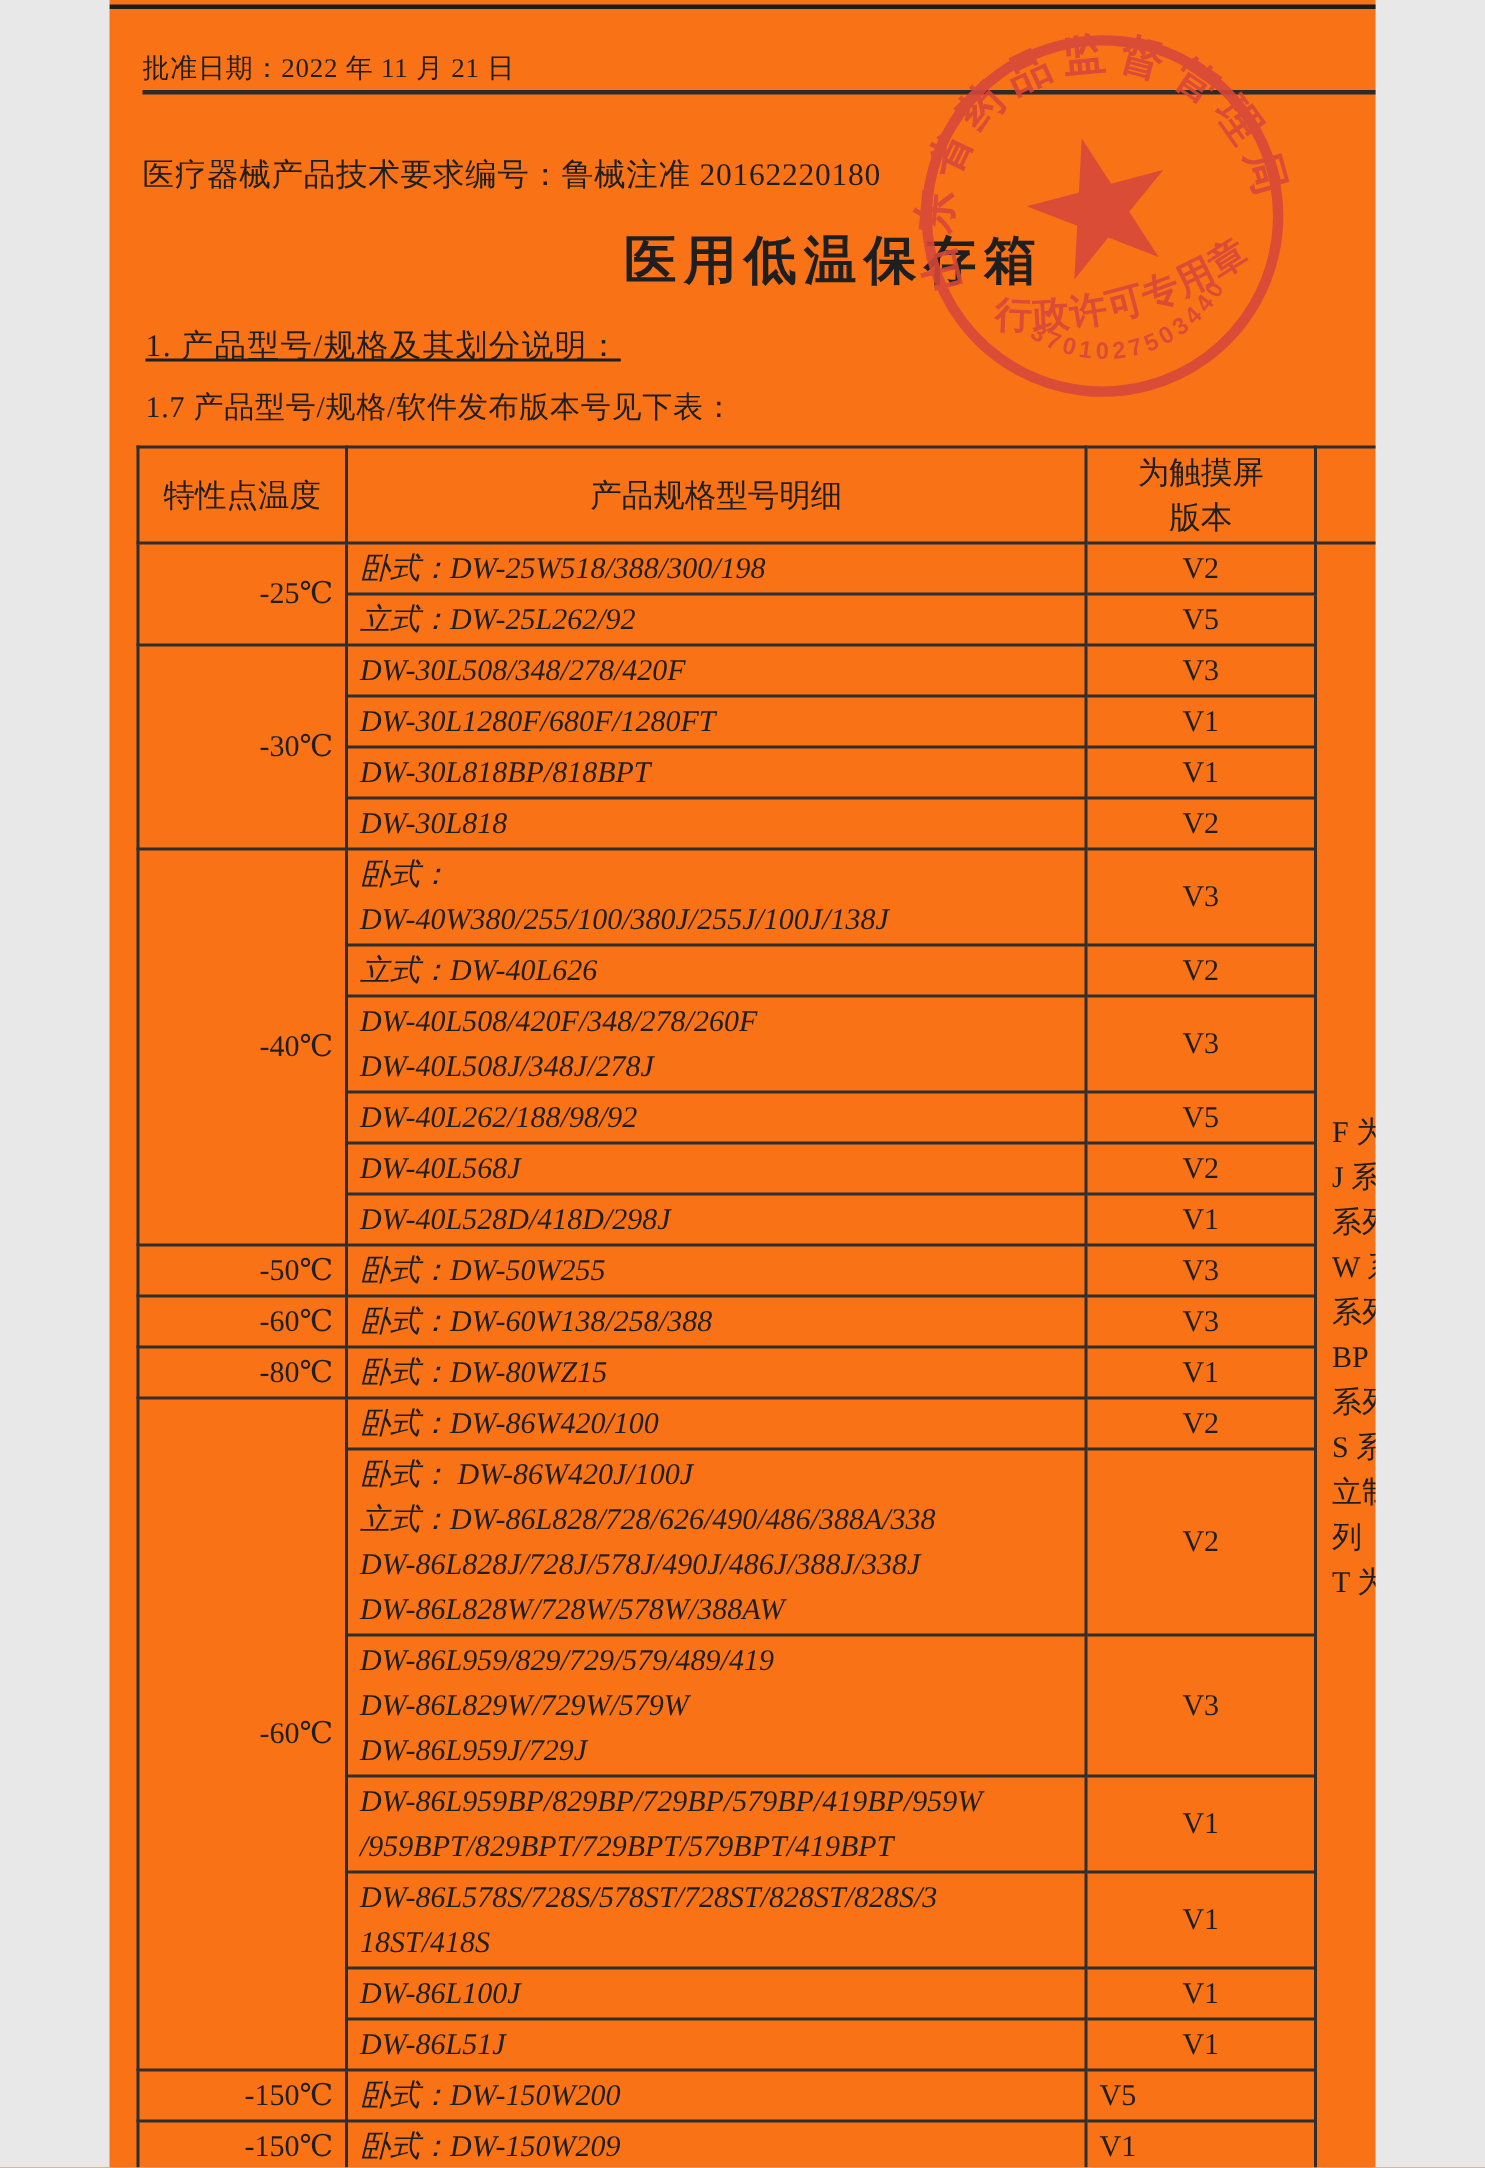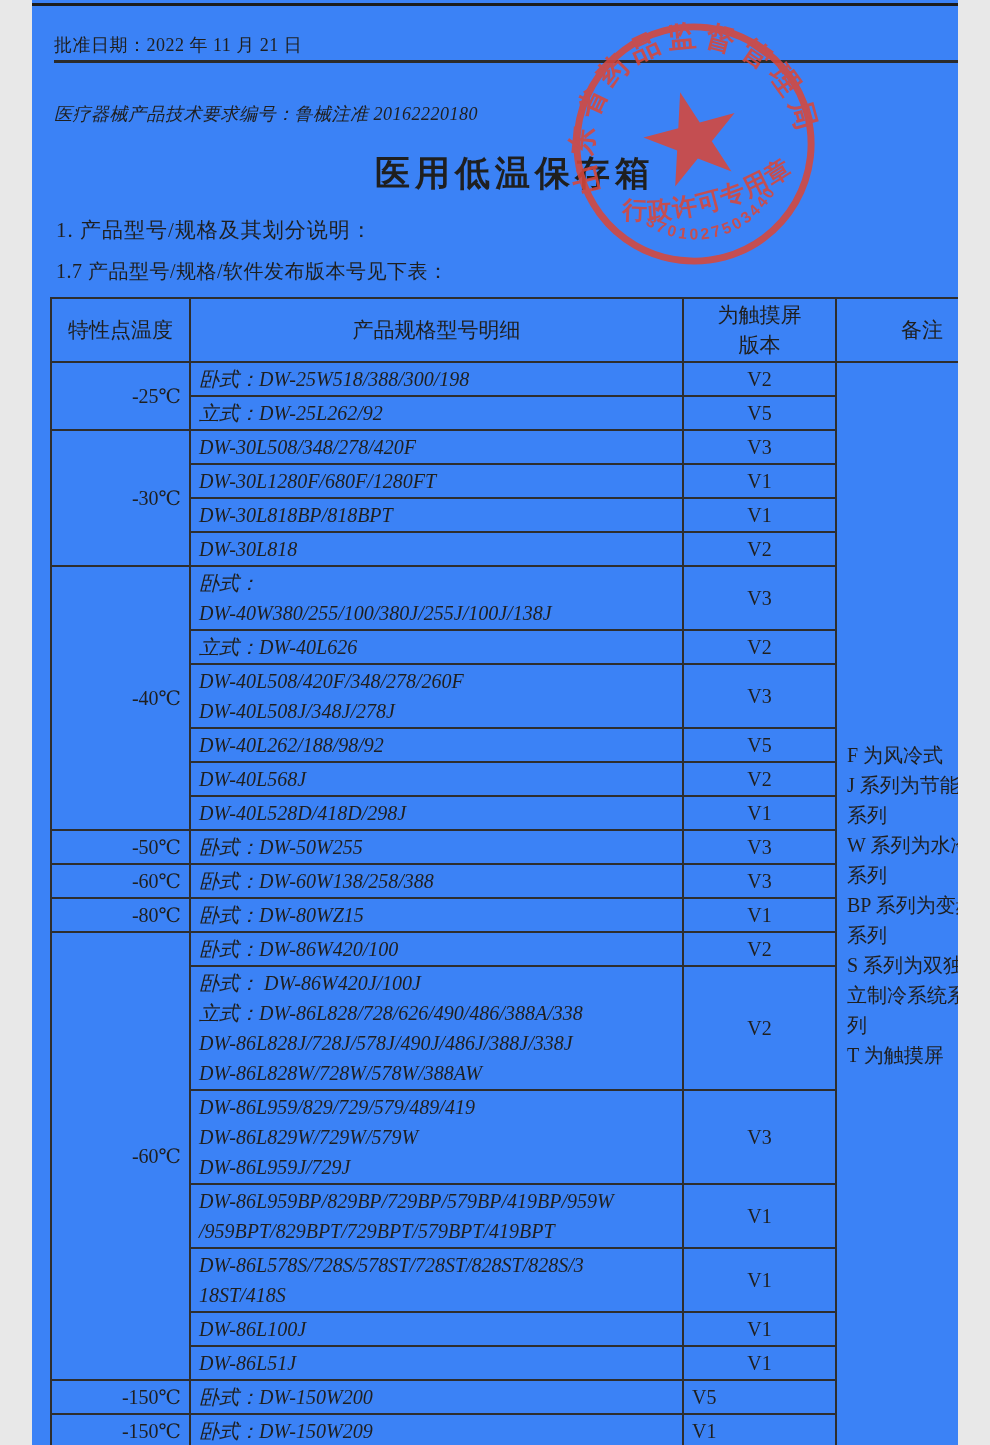--- a/index.html
+++ b/index.html
@@ -1,32 +1,32 @@
 <!DOCTYPE html>
 <html><head>
 <meta charset="utf-8">
 <style>
   html,body{margin:0;padding:0;}
   body{background:#e8e8e8;}
   .page{
     position:relative;
-    width:926px;height:1445px;
+    width:844px;height:1445px;
     margin:0 auto;
-    background:#3b82f6;
+    background:#f97316;
     overflow:hidden;
     font-family:"Liberation Serif","DejaVu Serif",serif;
     color:#1f1f1f;
   }
   .abs{position:absolute;}
   .top-edge{top:3px;left:0;width:990px;height:3px;background:#1c1c1c;}
   .approval{top:33px;left:22px;font-size:18px;letter-spacing:0.5px;}
   .rule{top:60px;left:22px;width:946px;border-top:3px solid #2b2b2b;height:0;}
-  .doc-number{top:102px;left:22px;font-size:18px;letter-spacing:0.5px;font-style:italic;}
+  .doc-number{top:102px;left:22px;font-size:21px;letter-spacing:0.5px;}
   .doc-title{top:150px;left:0;width:966px;text-align:center;font-size:35px;font-weight:700;letter-spacing:5px;}
-  .sec1{top:216px;left:24px;font-size:21px;letter-spacing:1px;}
+  .sec1{top:216px;left:24px;font-size:21px;letter-spacing:1px;text-decoration:underline;}
   .sec11{top:258px;left:24px;font-size:20px;letter-spacing:0.5px;}
 
   .stamp{top:15px;left:533px;width:258px;height:258px;opacity:0.88;z-index:5;pointer-events:none;}
 
   table.models{
     position:absolute;left:18px;top:297px;width:957px;
     border-collapse:collapse;table-layout:fixed;
   }
   .models th,.models td{
     border:2px solid #2e2e2e;

